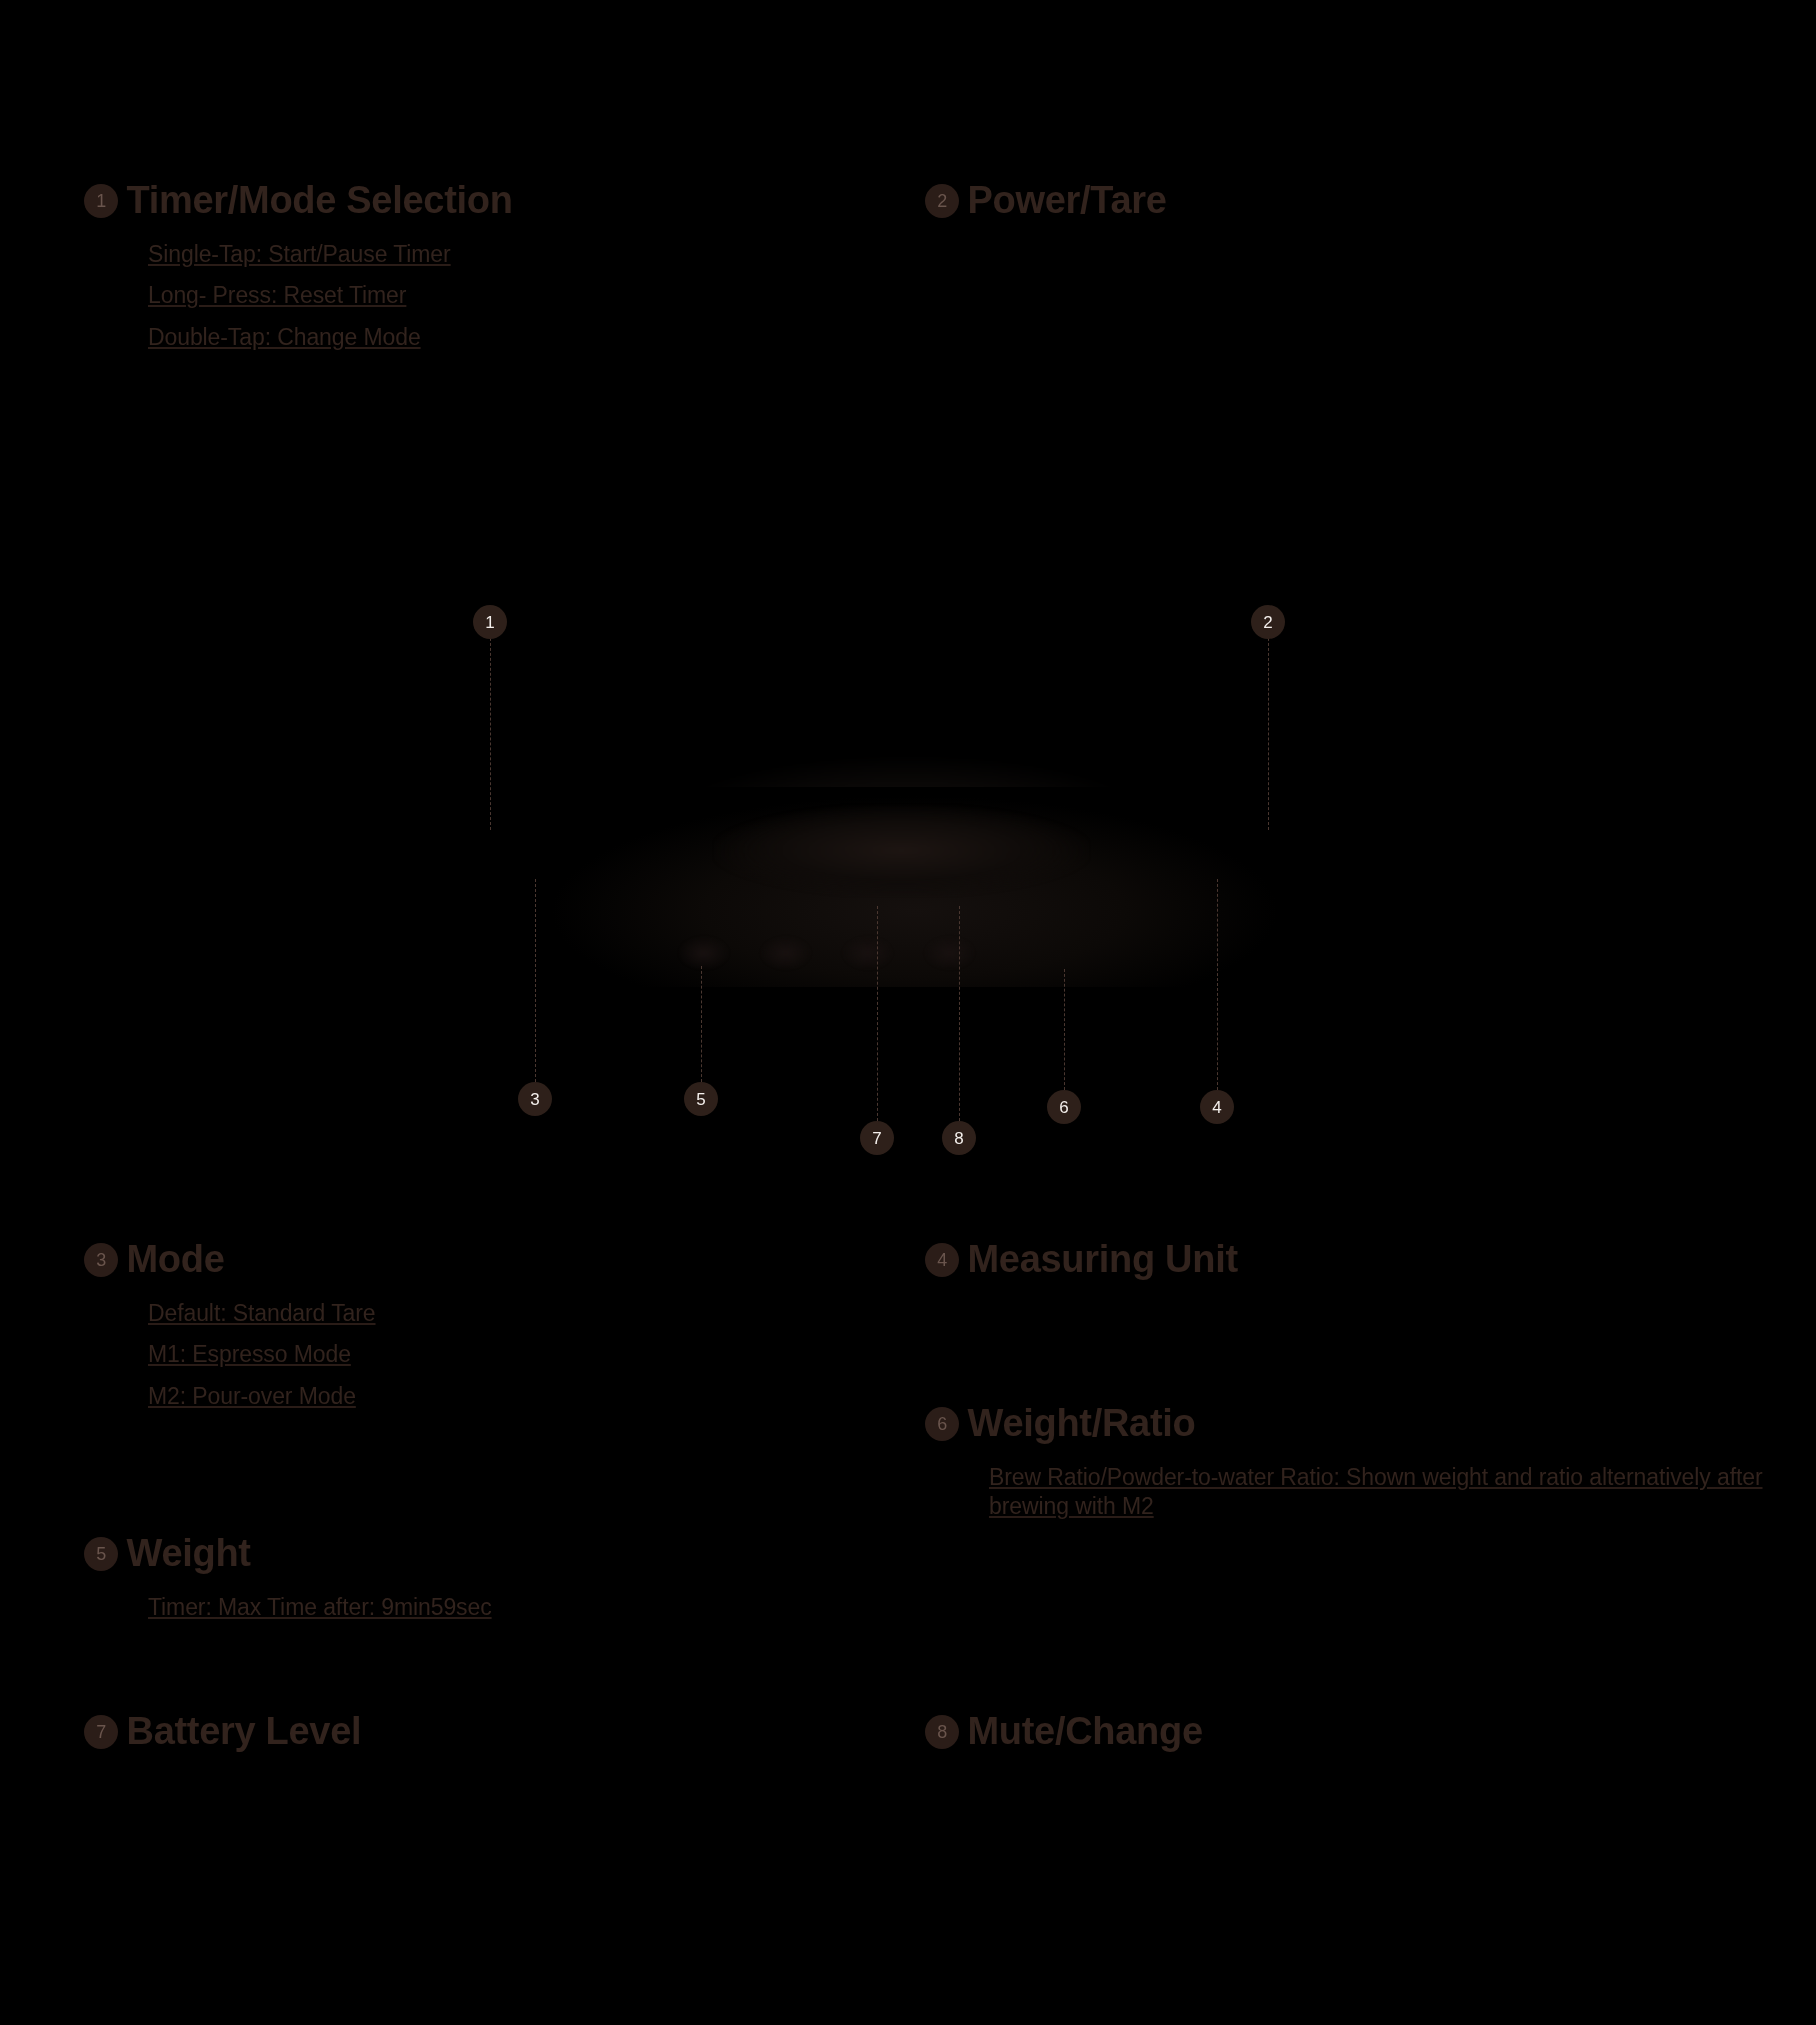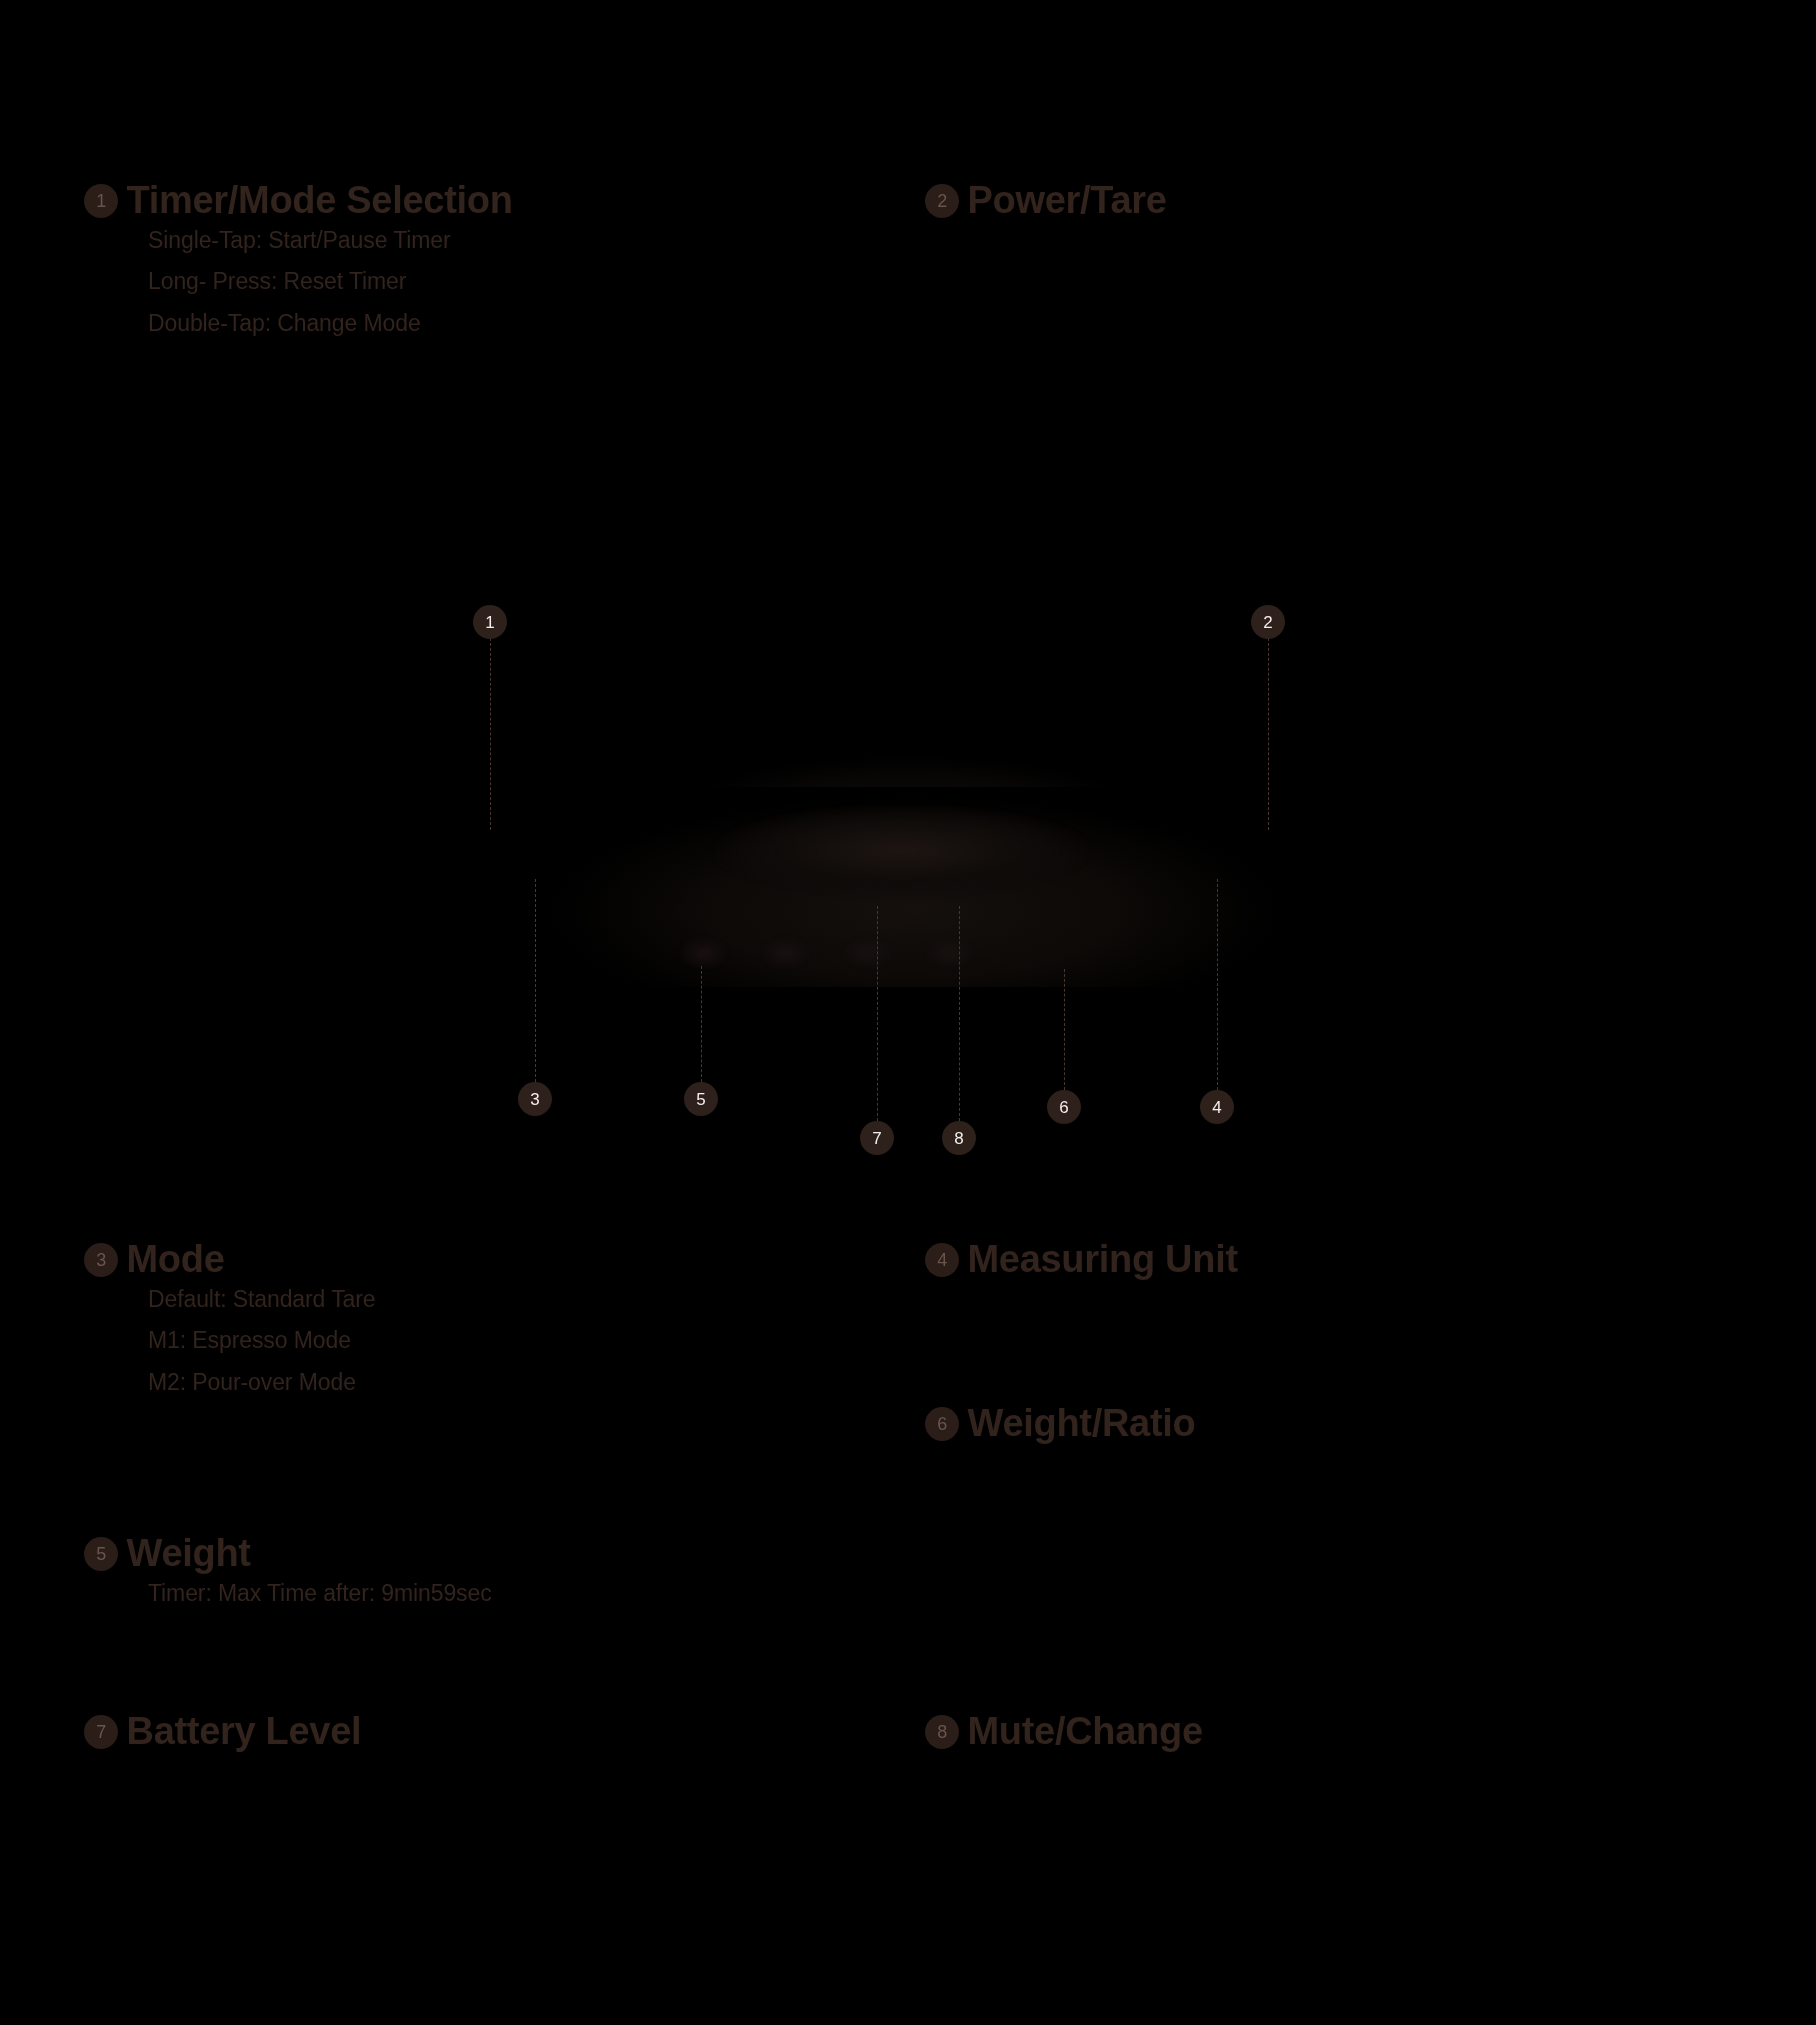--- a/index.html
+++ b/index.html
@@ -47,22 +47,23 @@
     color: #6a554d;
     font-size: 18px;
     font-weight: 400;
     display: flex;
     align-items: center;
     justify-content: center;
     line-height: 1;
   }
 
   .lines {
-    margin-top: 4px;
+    margin-top: 18px;
     padding-left: 64px;
+    text-decoration: underline;
   }
 
   .line {
     font-size: 23px;
     font-weight: 500;
     color: #32231d;
     line-height: 1.28;
     margin-bottom: 12px;
     white-space: nowrap;
     letter-spacing: -0.1px;
@@ -231,20 +232,21 @@
       <span>Measuring Unit</span>
     </div>
   </div>
 
   <div class="block" style="left:925px; top:1402px;">
     <div class="heading">
       <span class="bullet">6</span>
       <span>Weight/Ratio</span>
     </div>
     <div class="lines">
+      <div class="line wrapme">Brew Ratio/Powder-to-water Ratio: Shown weight and ratio alternatively after brewing with M2</div>
     </div>
   </div>
 
   <div class="block" style="left:925px; top:1710px;">
     <div class="heading">
       <span class="bullet">8</span>
       <span>Mute/Change</span>
     </div>
   </div>
 

